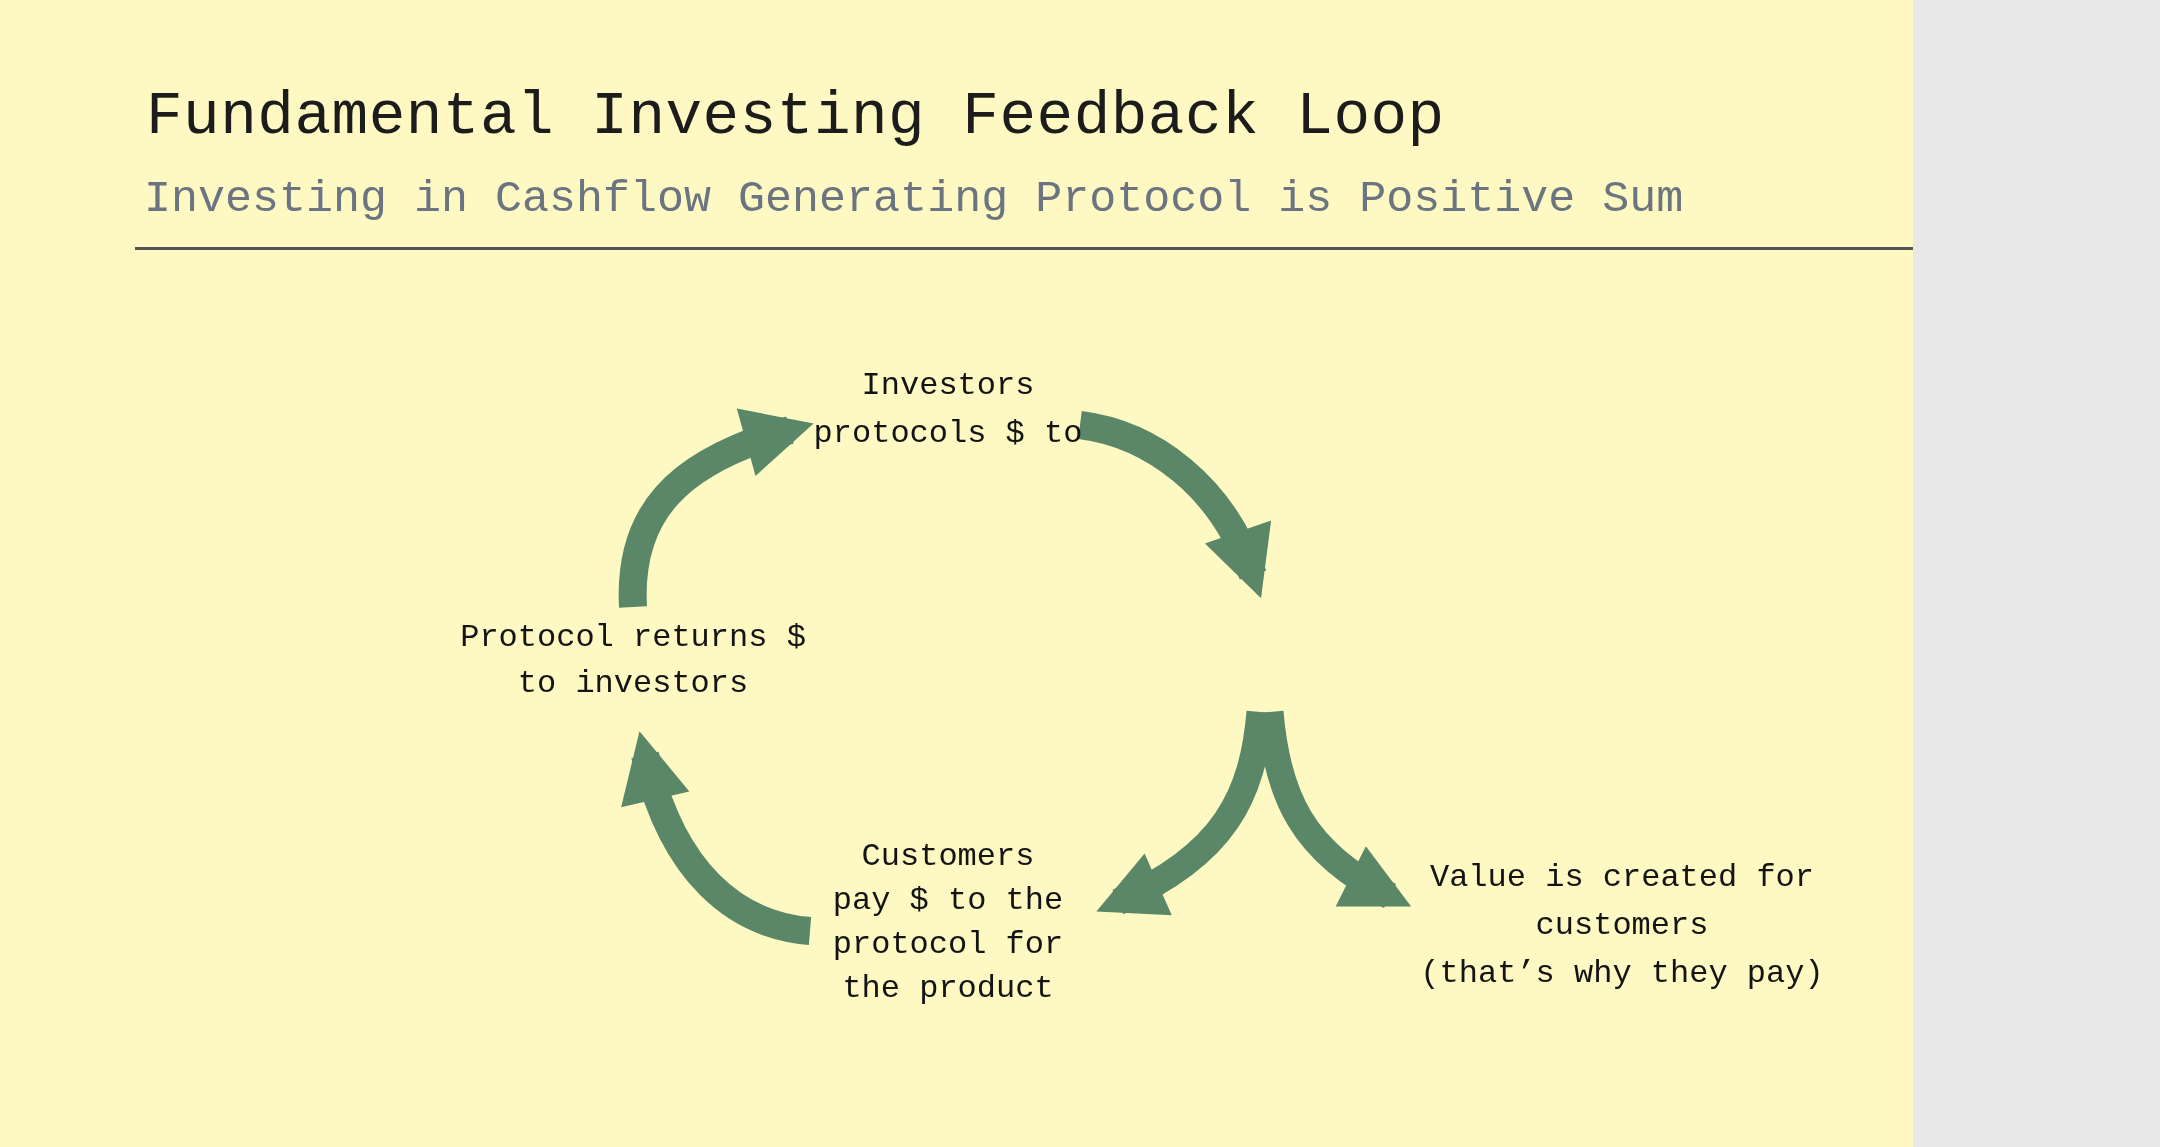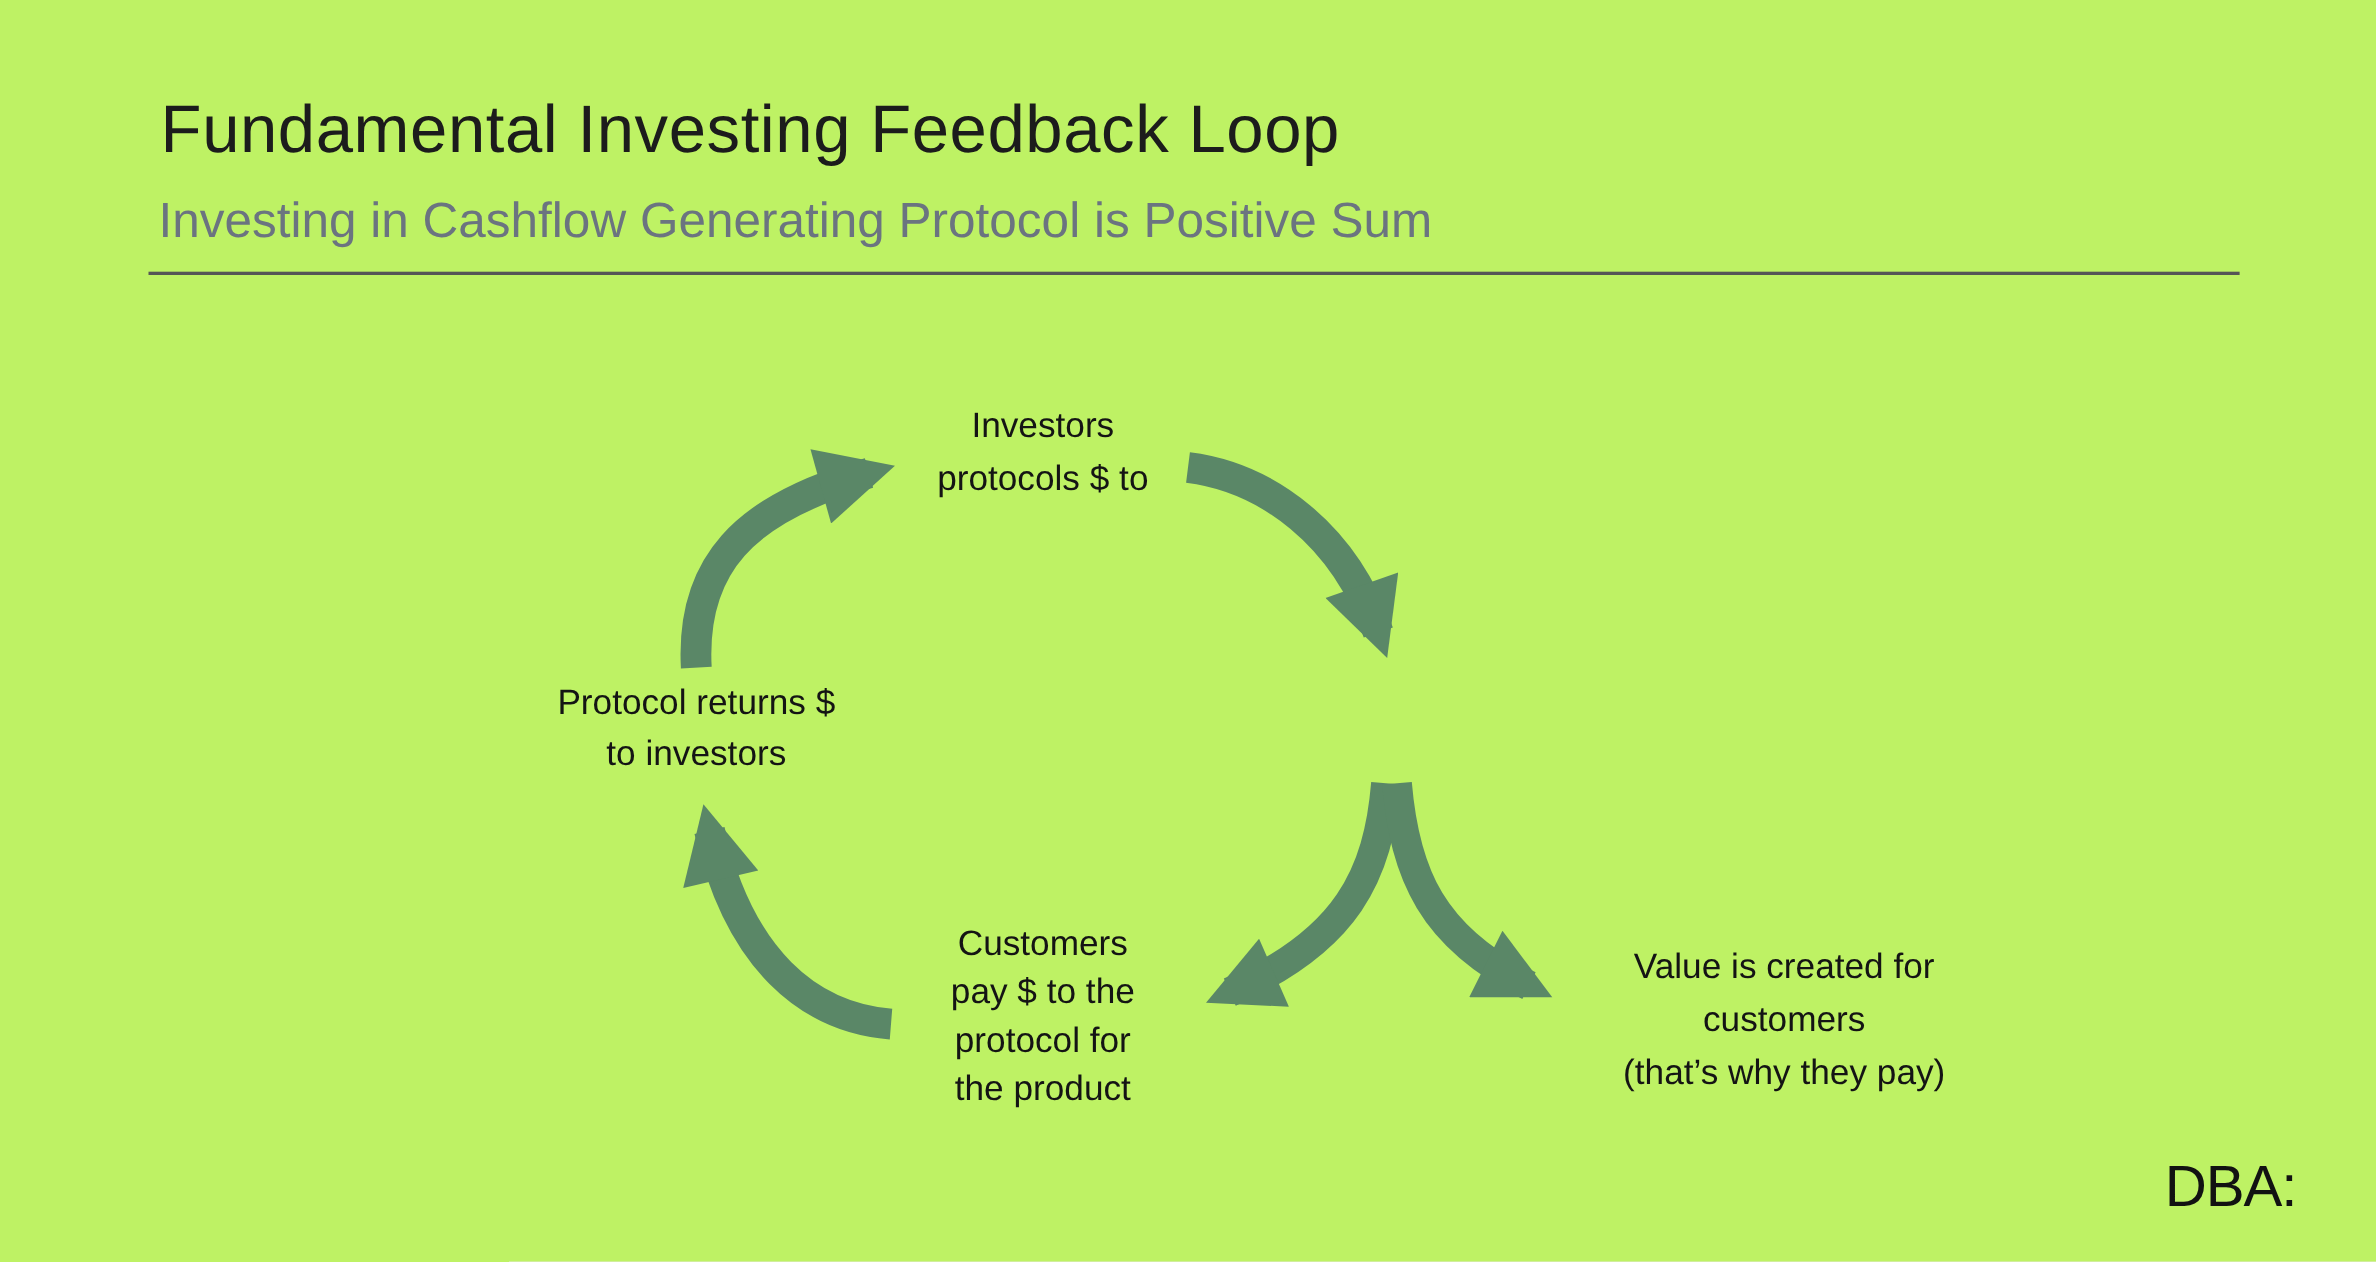--- a/index.html
+++ b/index.html
@@ -2,25 +2,25 @@
 <html><head>
 <meta charset="utf-8">
 <style>
   html, body {
     margin: 0;
     padding: 0;
     background: #e8e8e8;
   }
   .page {
     position: relative;
-    width: 2160px;
+    width: 1913px;
     height: 1147px;
-    background: #bef264;
+    background: #fef9c3;
     overflow: hidden;
-    font-family: Liberation Sans, sans-serif;
+    font-family: Liberation Mono, monospace;
   }
   .title {
     position: absolute;
     left: 146px;
     top: 82px;
     font-size: 61px;
     font-weight: 500;
     letter-spacing: 0.5px;
     color: #1c1c1c;
     white-space: nowrap;

